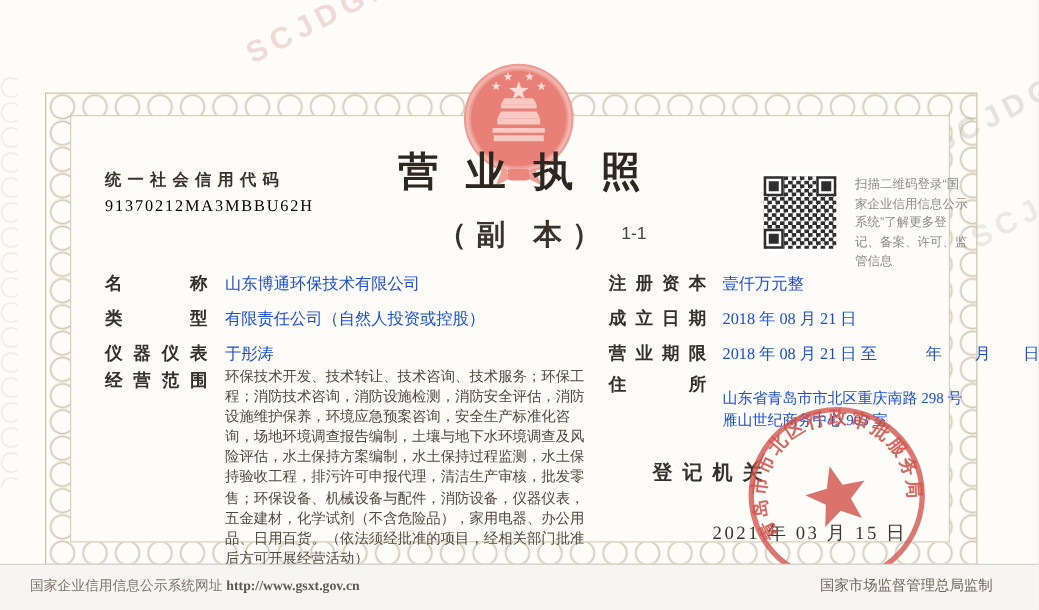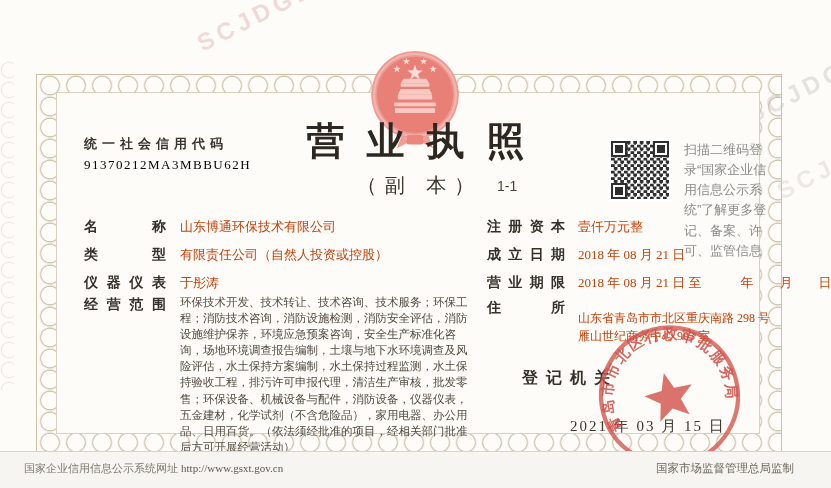--- a/index.html
+++ b/index.html
@@ -21,49 +21,49 @@
   .wm4{left:318px;top:180px;font-size:26px;color:rgba(200,160,155,.20);}
   .wm5{left:552px;top:166px;font-size:26px;color:rgba(170,162,150,.20);}
   .wm6{left:84px;top:378px;font-size:26px;color:rgba(170,162,150,.18);}
   .wm7{left:772px;top:150px;font-size:24px;color:rgba(170,162,150,.20);}
   .wm-large{position:absolute;left:118px;top:224px;font-size:62px;font-weight:700;letter-spacing:52px;
     color:rgba(158,148,138,.10);font-family:"Liberation Serif",serif;pointer-events:none;white-space:nowrap;}
   
   .emblem{position:absolute;left:353px;top:47px;}
   .code-label{position:absolute;left:84px;top:135px;font-size:13px;font-weight:700;letter-spacing:5px;color:#3a332b;}
   .code-value{position:absolute;left:84px;top:157px;font-size:13px;letter-spacing:1.5px;color:#000000;font-family:"Liberation Serif",serif;}
-  .title{position:absolute;left:0;top:116px;width:831px;text-align:center;font-size:38px;font-weight:700;
+  .title{position:absolute;left:0;top:116px;width:831px;text-align:center;font-size:32px;font-weight:700;
     letter-spacing:22px;text-indent:22px;color:#2e2720;}
-  .subtitle{position:absolute;left:0;top:172px;width:831px;text-align:center;font-size:20px;letter-spacing:8px;text-indent:8px;color:#3a332b;}
+  .subtitle{position:absolute;left:0;top:172px;width:831px;text-align:center;font-size:23px;letter-spacing:8px;text-indent:8px;color:#3a332b;font-weight:bold;}
   .page-no{position:absolute;left:497px;top:178px;font-size:14px;color:#4a433b;}
   
   .qr{position:absolute;left:608px;top:138px;width:64px;height:64px;background:#fff;}
   .qr-pattern{position:absolute;inset:3px;background:repeating-conic-gradient(#2e2e2e 0% 25%,#ffffff 0% 50%);background-size:6.5px 6.5px;}
   .qr .f{position:absolute;width:12px;height:12px;border:2.5px solid #2e2e2e;background:#fff;}
   .qr .f::after{content:"";position:absolute;inset:2px;background:#2e2e2e;}
   .f-tl{left:3px;top:3px;} .f-tr{right:3px;top:3px;} .f-bl{left:3px;bottom:3px;}
-  .qr-caption{position:absolute;left:684px;top:140px;width:92px;font-size:13px;line-height:1.55;color:#8b8b8b;}
+  .qr-caption{position:absolute;left:684px;top:140px;width:92px;font-size:10px;line-height:1.55;color:#8b8b8b;}
   
   .lbl{position:absolute;font-size:14px;font-weight:700;color:#35302a;text-align:justify;text-align-last:justify;text-justify:inter-character;}
   .lbl-l{left:84px;width:82px;}
   .lbl-r{left:487px;width:78px;}
-  .val{position:absolute;font-size:13px;color:#c2410c;font-family:"Liberation Serif",serif;}
+  .val{position:absolute;font-size:13px;color:#1d4ed8;font-family:"Liberation Serif",serif;}
   .val-l{left:180px;width:268px;}
   .val-r{left:578px;width:200px;}
   .scope{font-size:11.5px;line-height:1.4;color:#51493f;}
   .addr{font-size:12px;line-height:1.5;}
   
   .registry{position:absolute;left:522px;top:368px;font-size:16px;font-weight:700;letter-spacing:8px;color:#35302a;}
   .date{position:absolute;left:570px;top:417px;font-size:15px;letter-spacing:2px;color:#3d362e;font-family:"Liberation Serif",serif;}
   .seal{position:absolute;left:594px;top:320px;transform:rotate(-14deg);opacity:.92;}
   
   .photo-edge{position:absolute;left:0;top:451px;width:831px;height:1px;background:#d7d4ce;}
   .footer-strip{position:absolute;left:0;top:452px;width:831px;height:36px;background:#f6f5f1;}
   .f-left{position:absolute;left:24px;top:461px;font-size:11px;color:#7d766c;}
-  .f-left b{color:#5f584e;font-weight:400;font-family:"Liberation Serif",serif;}
+  .f-left b{color:#5f584e;font-weight:700;font-family:"Liberation Serif",serif;}
   .f-mid{position:absolute;left:402px;top:458px;font-size:10px;line-height:1.3;color:#8a8377;}
   .f-mid .l2{color:#a39c90;}
   .f-right{position:absolute;left:656px;top:461px;font-size:11.5px;color:#6e675e;}
 </style>
 </head>
 <body>
 
 <div class="page">
 
   <span class="wm wm1">SCJDGL</span>

